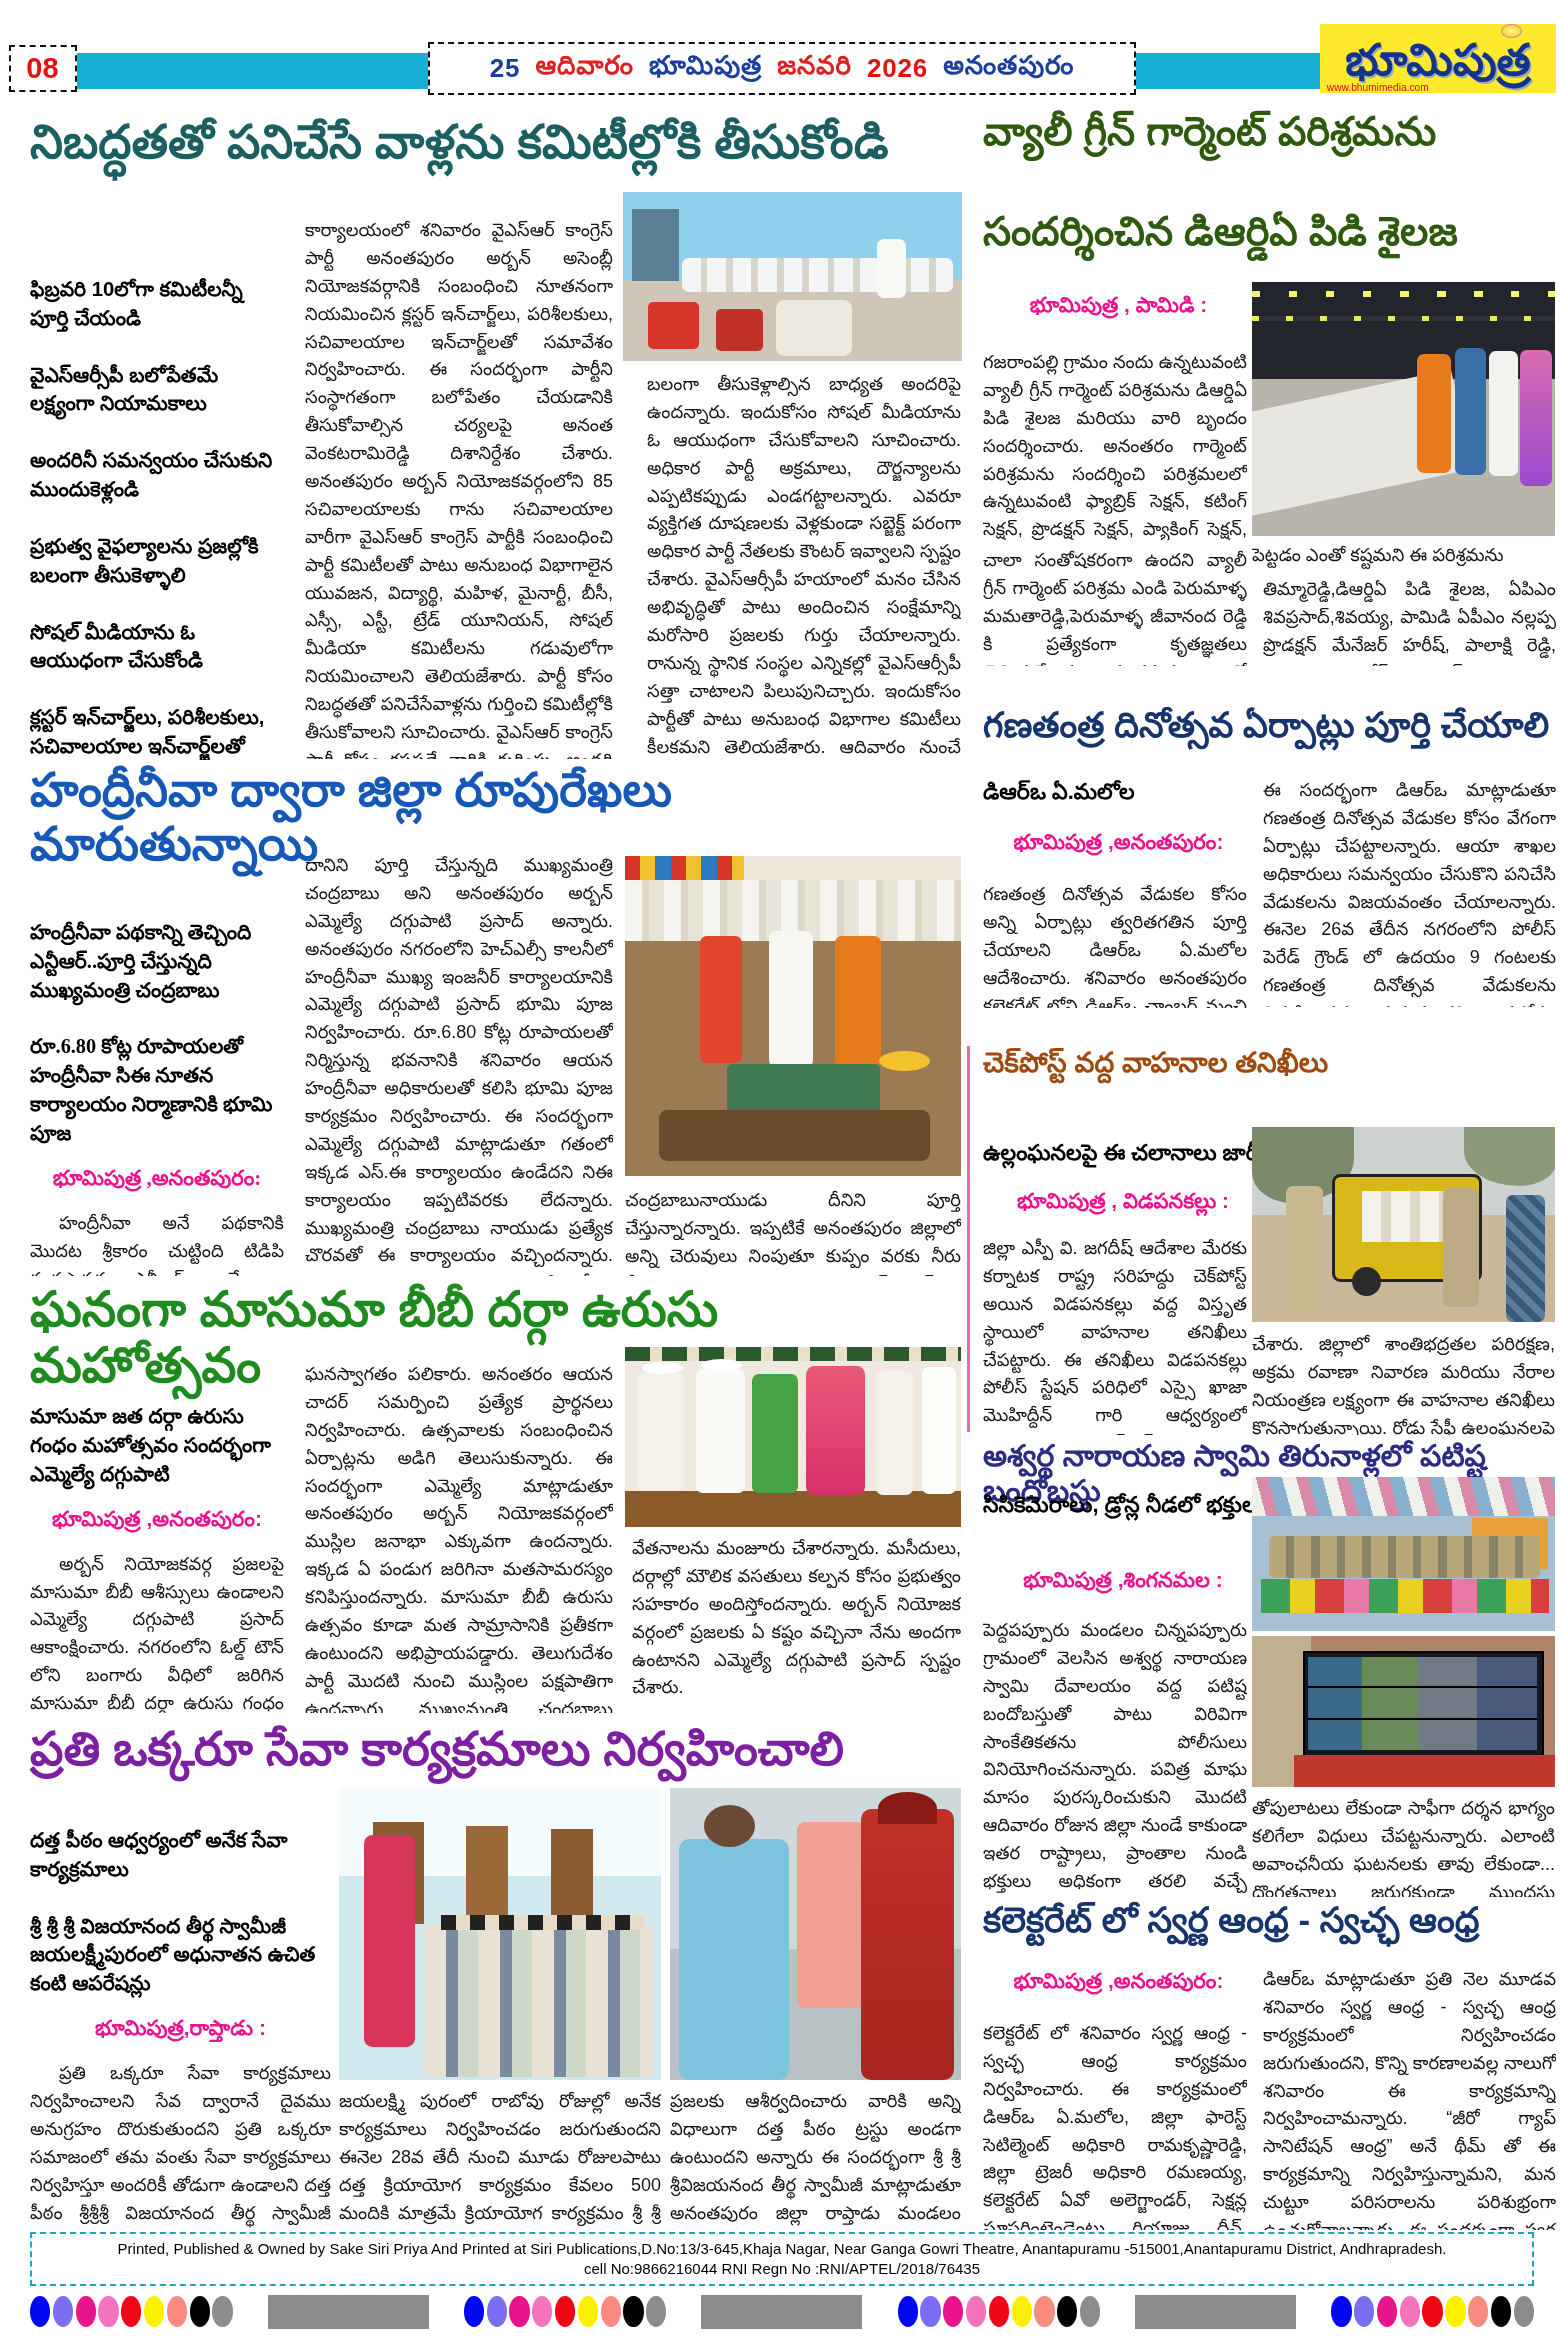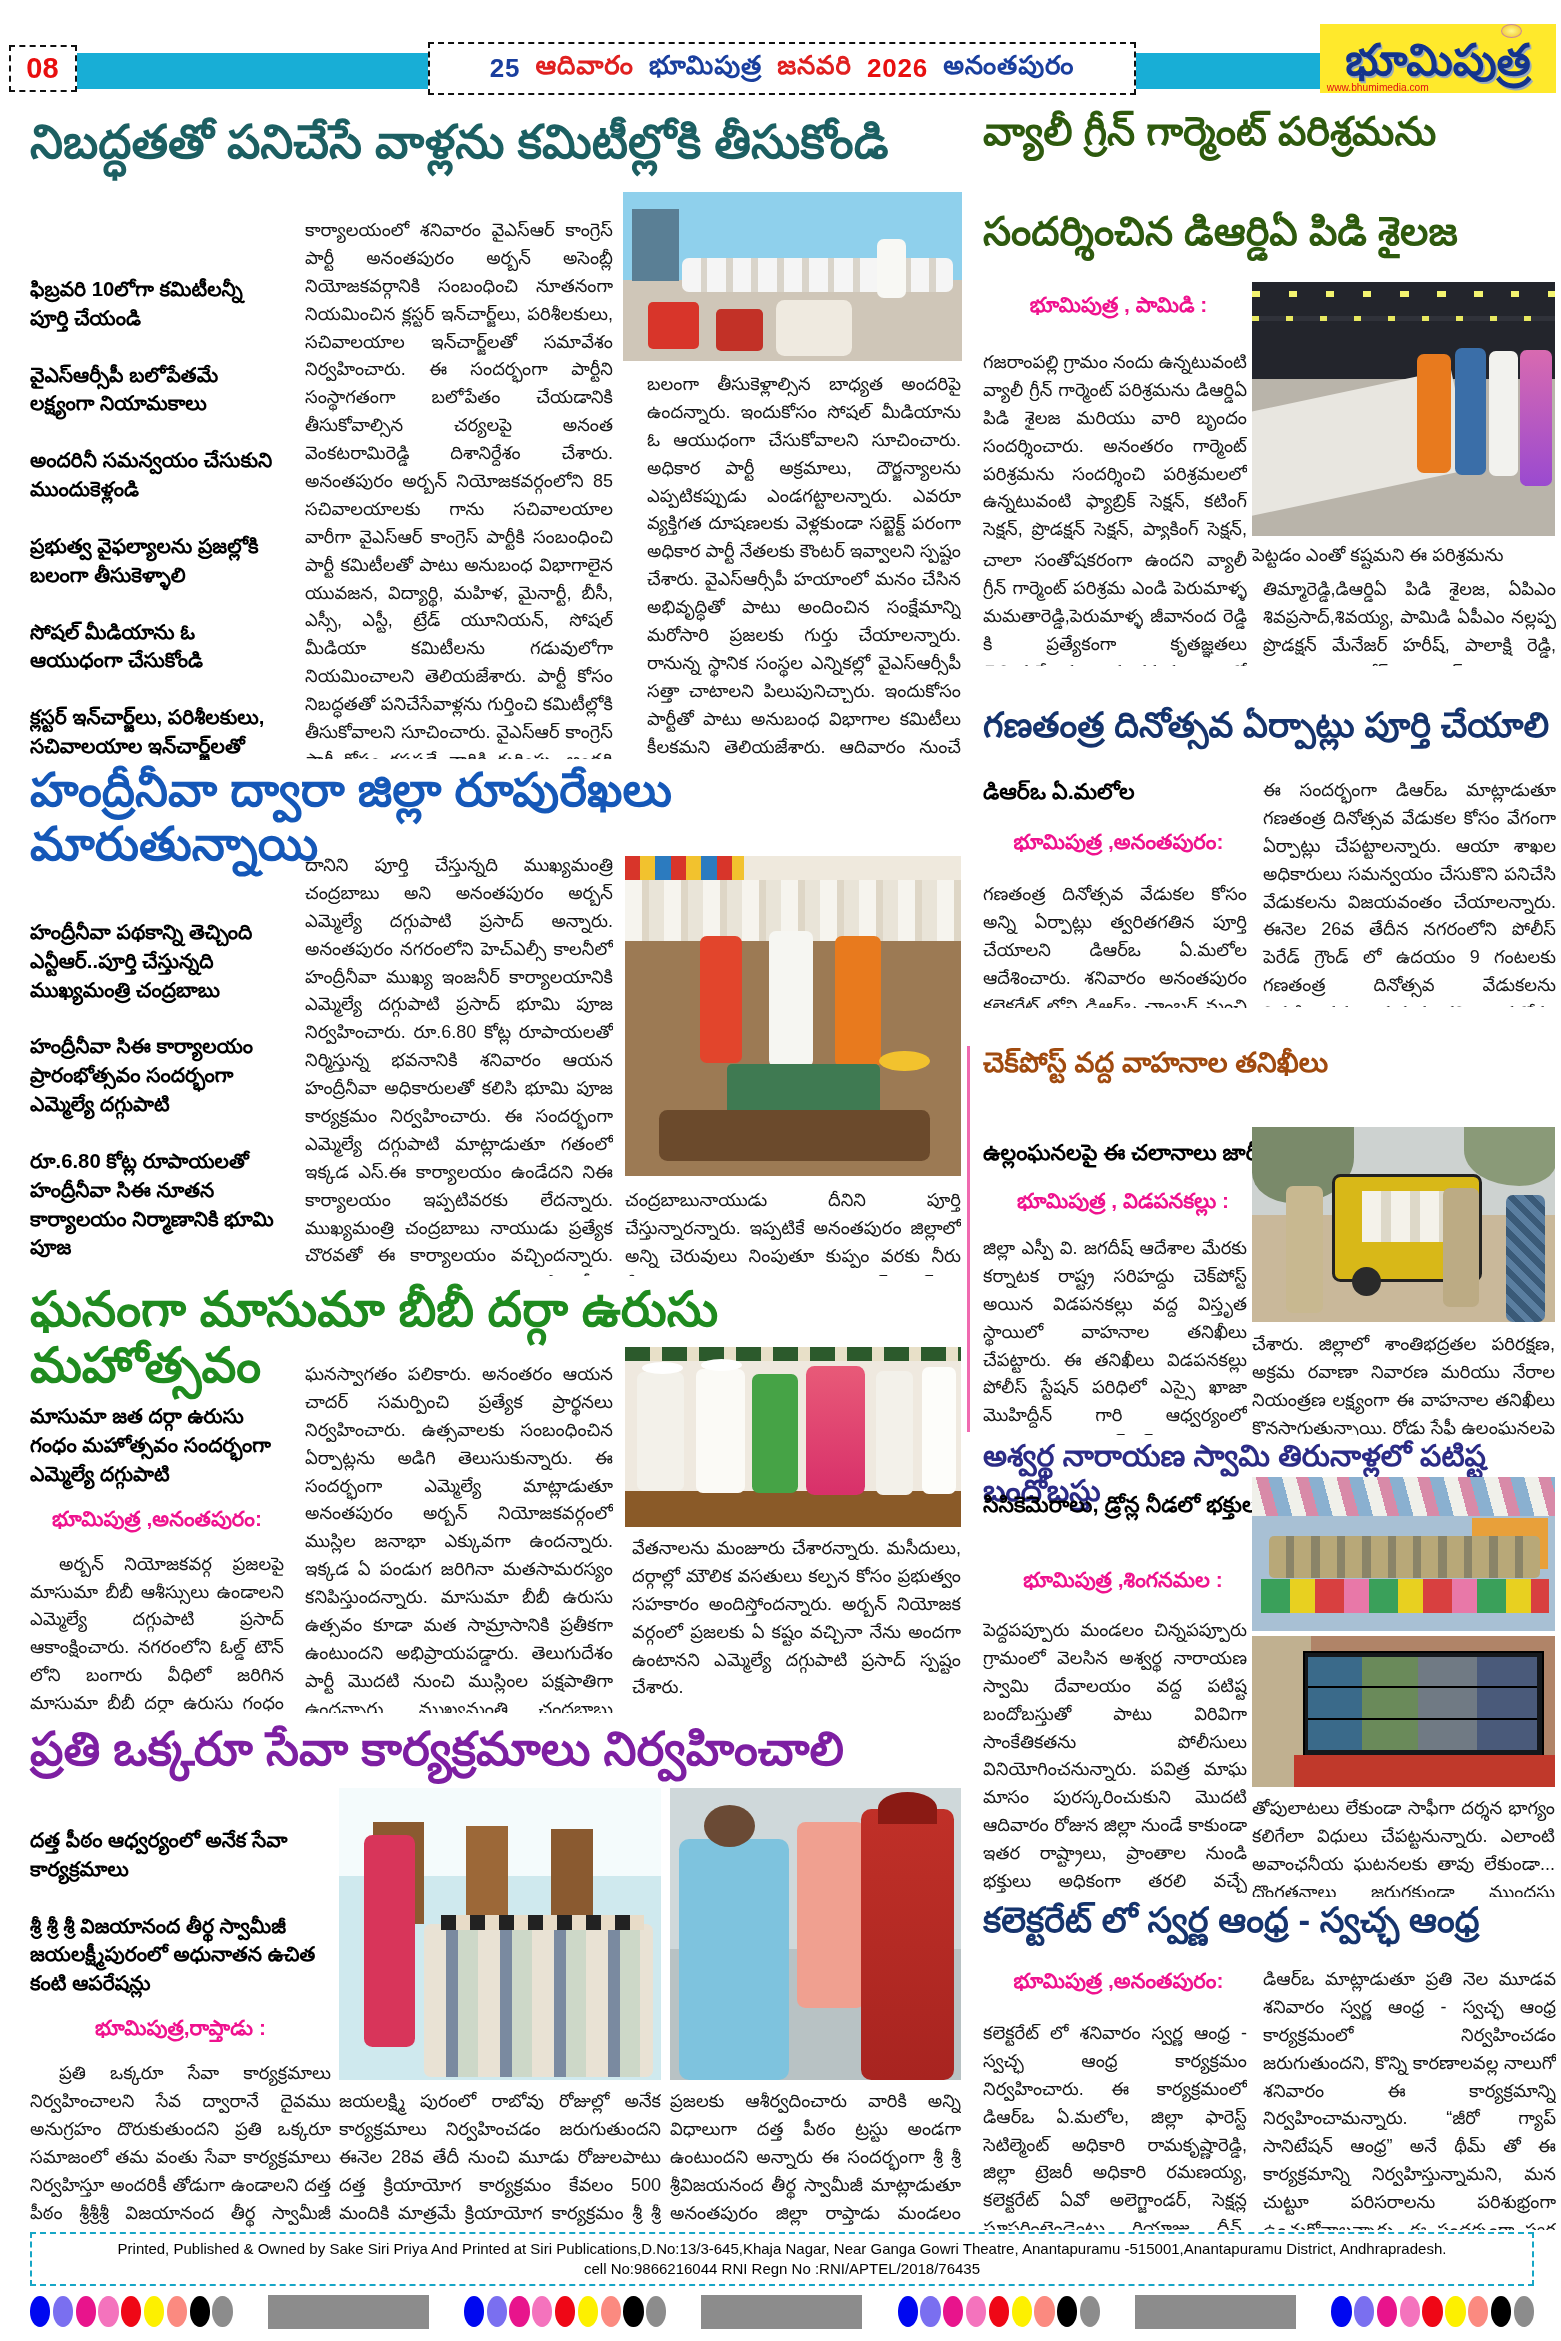--- a/index.html
+++ b/index.html
@@ -83,23 +83,22 @@
       <div class="s" style="left:254px;top:47px;width:29px;height:59px;background:#f8f8f4;border-radius:6.8px;"></div>
       <div class="s" style="left:25.4px;top:110px;width:51px;height:47px;background:#d8352a;border-radius:5.1px;"></div>
       <div class="s" style="left:93px;top:117px;width:47px;height:42px;background:#c23127;border-radius:5.1px;"></div>
       <div class="s" style="left:153px;top:108px;width:76px;height:56px;background:#efeae0;border-radius:8.5px;"></div>
     </div>
     <div class="col" style="left:617px;top:264px;width:314px;height:386px;">బలంగా తీసుకెళ్లాల్సిన బాధ్యత అందరిపై ఉందన్నారు. ఇందుకోసం సోషల్ మీడియాను ఓ ఆయుధంగా చేసుకోవాలని సూచించారు. అధికార పార్టీ అక్రమాలు, దౌర్జన్యాలను ఎప్పటికప్పుడు ఎండగట్టాలన్నారు. ఎవరూ వ్యక్తిగత దూషణలకు వెళ్లకుండా సబ్జెక్ట్ పరంగా అధికార పార్టీ నేతలకు కౌంటర్ ఇవ్వాలని స్పష్టం చేశారు. వైఎస్ఆర్సీపీ హయాంలో మనం చేసిన అభివృద్ధితో పాటు అందించిన సంక్షేమాన్ని మరోసారి ప్రజలకు గుర్తు చేయాలన్నారు. రానున్న స్థానిక సంస్థల ఎన్నికల్లో వైఎస్ఆర్సీపీ సత్తా చాటాలని పిలుపునిచ్చారు. ఇందుకోసం పార్టీతో పాటు అనుబంధ విభాగాల కమిటీలు కీలకమని తెలియజేశారు. ఆదివారం నుంచే ఆయా సచివాలయాల పరిధిలో కమిటీల ఏర్పాటు కోసం ప్రత్యేక సమావేశాలు నిర్వహించాలని చేసుకోవాలని సూచించారు.</div>
   </div>
 
   <div class="abs" style="left:30px;top:763px;width:932px;height:515px;">
     <div class="hl" style="left:0;top:0;width:932px;font-size:47px;color:#1558b8;">హంద్రీనీవా ద్వారా జిల్లా రూపురేఖలు మారుతున్నాయి</div>
-    <div class="col" style="left:0;top:127px;width:254px;height:386px;">
+    <div class="col" style="left:0;top:127px;width:254px;height:386px;font-family:Liberation Serif, serif;">
       <div class="subhead">హంద్రీనీవా పథకాన్ని తెచ్చింది ఎన్టీఆర్..పూర్తి చేస్తున్నది ముఖ్యమంత్రి చంద్రబాబు</div>
-      <div class="subhead">హంద్రీనీవా సిఈ కార్యాలయం ప్రారంభోత్సవం సందర్భంగా ఎమ్మెల్యే దగ్గుపాటి</div>
       <div class="subhead">రూ.6.80 కోట్ల రూపాయలతో హంద్రీనీవా సిఈ నూతన కార్యాలయం నిర్మాణానికి భూమి పూజ</div>
       <div class="byline">భూమిపుత్ర ,అనంతపురం:</div>
       <div class="body-start">హంద్రీనీవా అనే పథకానికి మొదట శ్రీకారం చుట్టింది టిడిపి వ్యవస్థాపకులు ఎన్టీఆర్ అయితే..</div>
     </div>
     <div class="col" style="left:275px;top:89px;width:308px;height:424px;">దానిని పూర్తి చేస్తున్నది ముఖ్యమంత్రి చంద్రబాబు అని అనంతపురం అర్బన్ ఎమ్మెల్యే దగ్గుపాటి ప్రసాద్ అన్నారు. అనంతపురం నగరంలోని హెచ్ఎల్సీ కాలనీలో హంద్రీనీవా ముఖ్య ఇంజనీర్ కార్యాలయానికి ఎమ్మెల్యే దగ్గుపాటి ప్రసాద్ భూమి పూజ నిర్వహించారు. రూ.6.80 కోట్ల రూపాయలతో నిర్మిస్తున్న భవనానికి శనివారం ఆయన హంద్రీనీవా అధికారులతో కలిసి భూమి పూజ కార్యక్రమం నిర్వహించారు. ఈ సందర్భంగా ఎమ్మెల్యే దగ్గుపాటి మాట్లాడుతూ గతంలో ఇక్కడ ఎస్.ఈ కార్యాలయం ఉండేదని నిఈ కార్యాలయం ఇప్పటివరకు లేదన్నారు. ముఖ్యమంత్రి చంద్రబాబు నాయుడు ప్రత్యేక చొరవతో ఈ కార్యాలయం వచ్చిందన్నారు. ఇక్కడ కార్యాలయం రావడానికి సీఈ నాగరాజు శర్మ ఎంతో కృషి చేశారని అభినందించారు. కరవు ప్రాంతమైన అనంతపురం జిల్లాకు సాగు, తాగునీరు అందించాలని ఆరోజు ముఖ్యమంత్రిగా ఉన్న ఎన్టీఆర్ హంద్రీనీవా పథకానికి శ్రీకారం చుట్టారన్నారు. ఆ తర్వాత ముఖ్యమంత్రి</div>
 
     <div class="ph" style="left:595px;top:93px;width:336px;height:320px;background:linear-gradient(#efe9dd 0 26%,#9c7a54 26% 100%);">
       <div class="s" style="left:0;top:0;width:119px;height:34px;background:repeating-linear-gradient(90deg,#d8352a 0 15.3px,#f2c22e 15.3px 30.5px,#2c7bbf 30.5px 46px);"></div>
       <div class="s" style="left:0;top:24px;width:336px;height:61px;background:repeating-linear-gradient(90deg,#f6f4ee 0 17px,#ded6c6 17px 24px,#e9e4d8 24px 39px);"></div>
       <div class="s" style="left:75px;top:80px;width:42px;height:127px;background:#e2452c;border-radius:6.8px;"></div>

